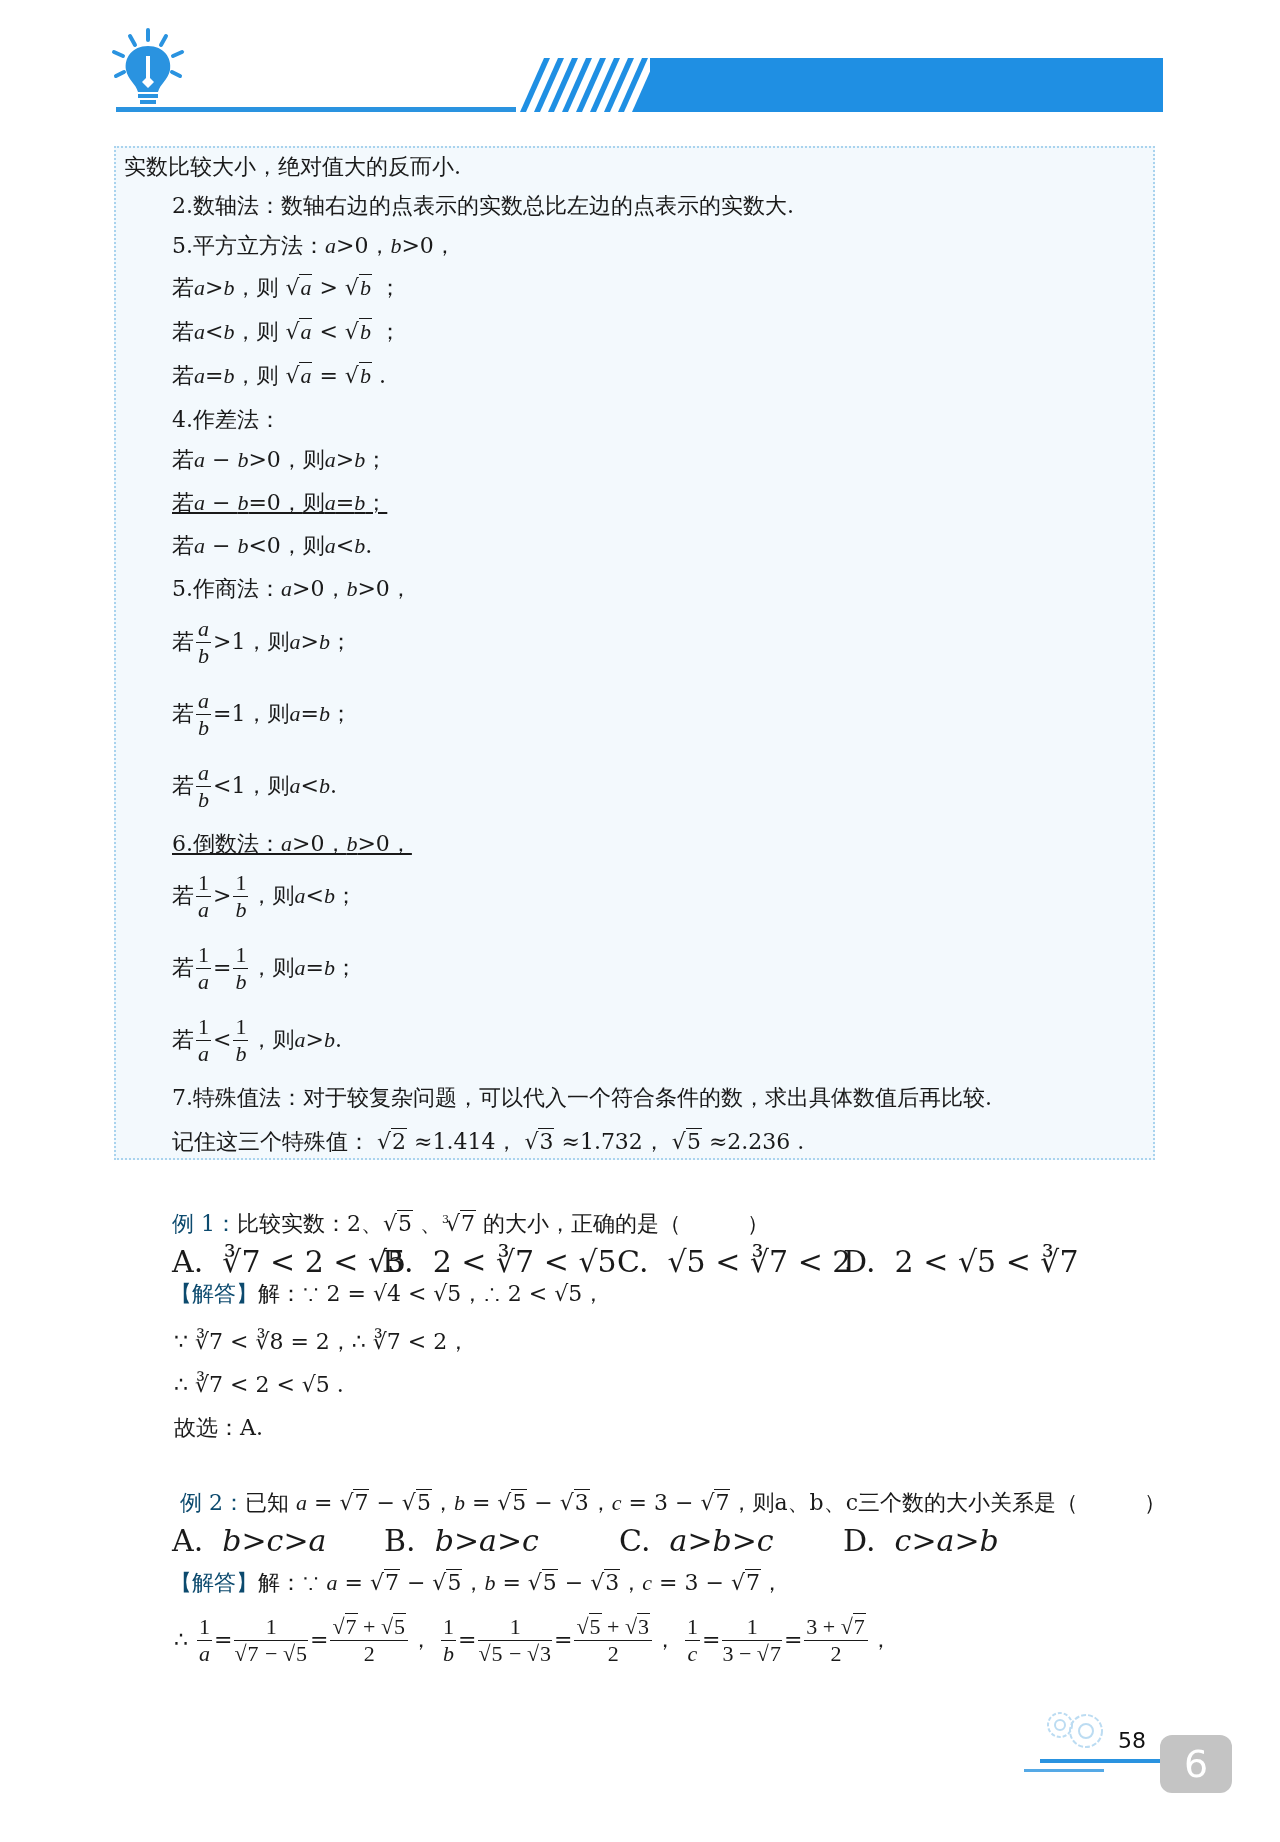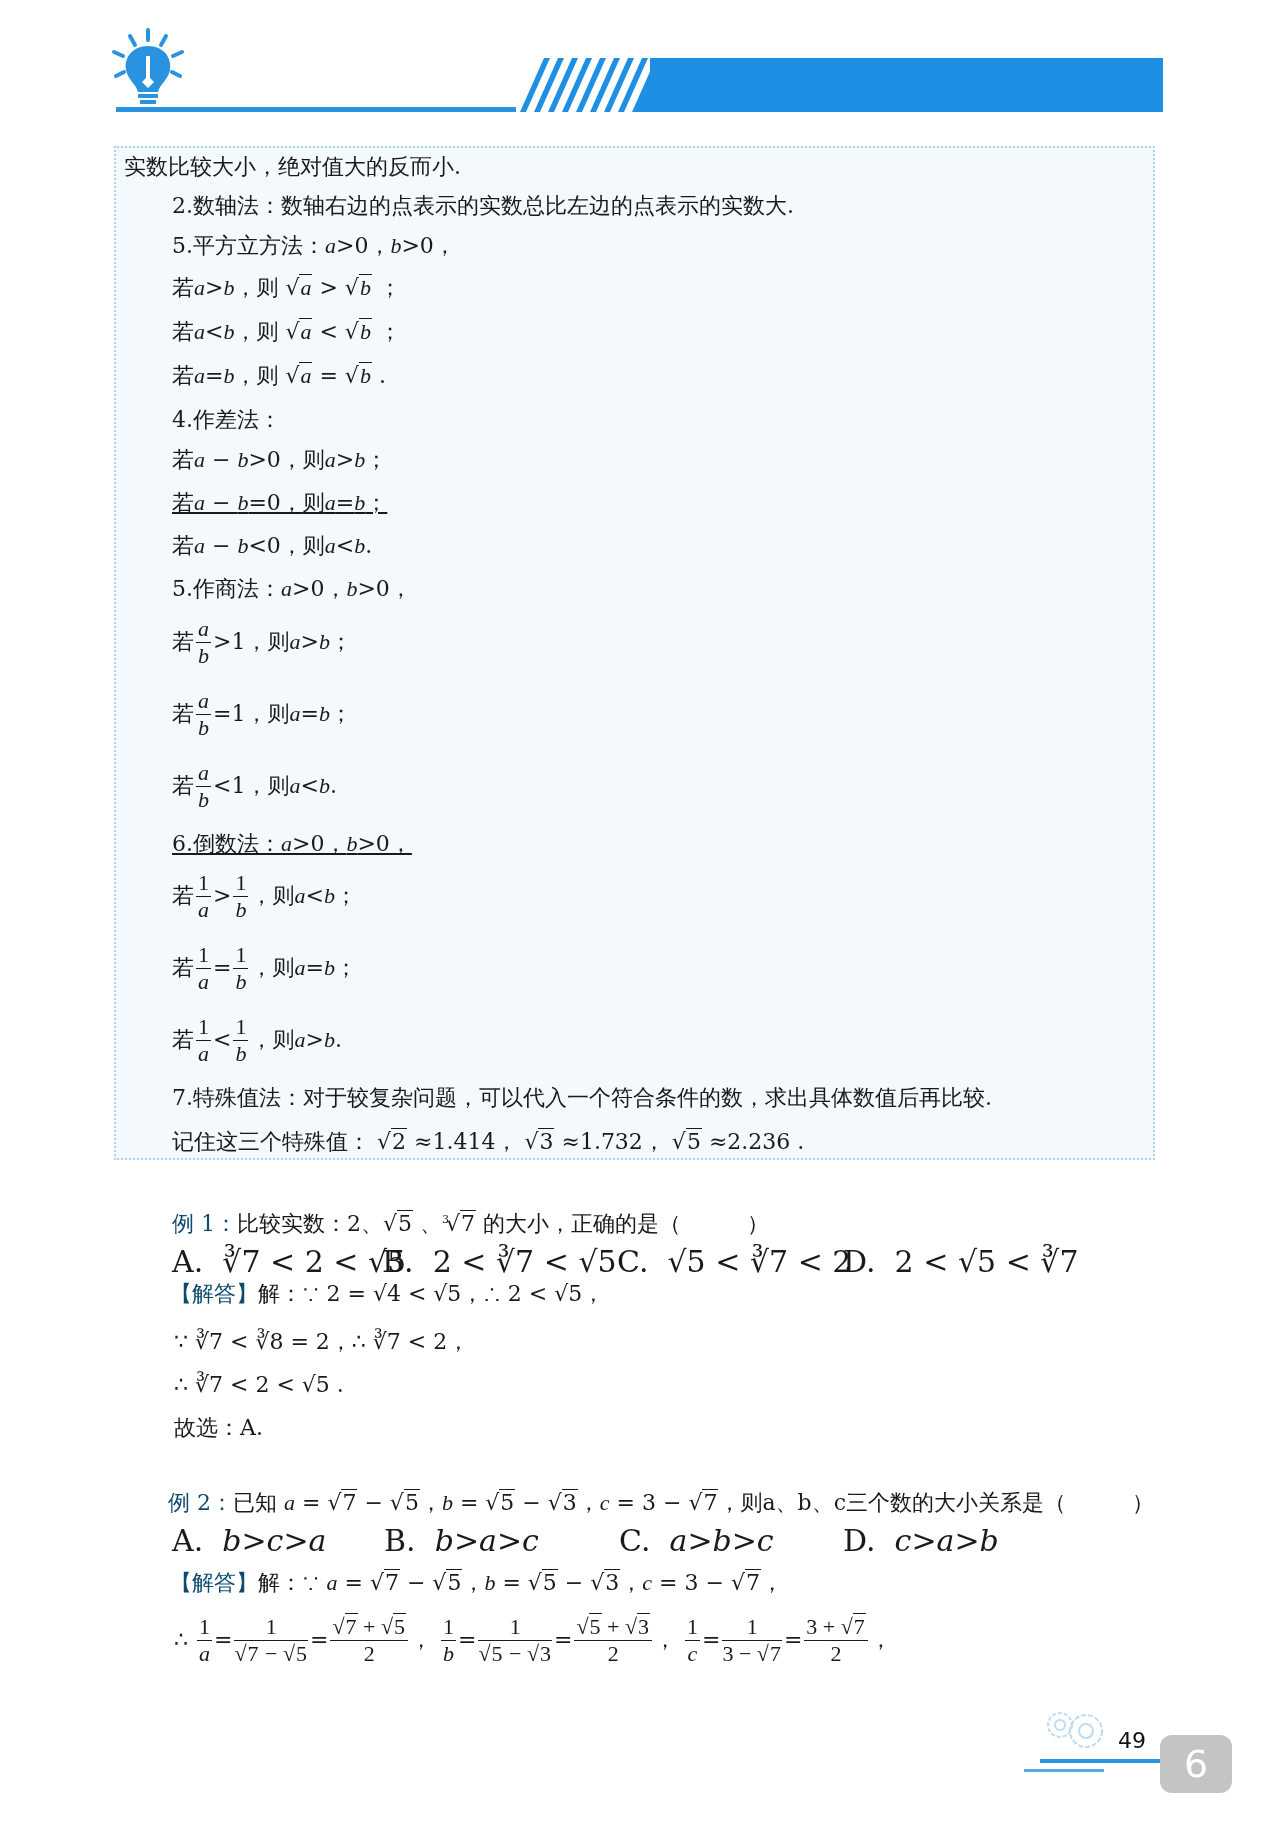--- a/index.html
+++ b/index.html
@@ -131,21 +131,21 @@
 <div class="opt" style="left:617px;top:1248px;"><span>C.</span>&nbsp;&nbsp;<span>√5 &lt; ∛7 &lt; 2</span></div>
 <div class="opt" style="left:843px;top:1248px;"><span>D.</span>&nbsp;&nbsp;<span>2 &lt; √5 &lt; ∛7</span></div>
 
 <div class="line" style="left:170px;top:1280px;">
   <span class="accent">【解答】</span><span>解：∵ 2 = √4 &lt; √5，∴ 2 &lt; √5，</span>
 </div>
 <div class="line" style="left:174px;top:1328px;">∵ ∛7 &lt; ∛8 = 2，∴ ∛7 &lt; 2，</div>
 <div class="line" style="left:174px;top:1371px;">∴ ∛7 &lt; 2 &lt; √5 .</div>
 <div class="line" style="left:174px;top:1414px;">故选：A.</div>
 
-<div class="line" style="left:168px;top:1489px;text-align:right;">
+<div class="line" style="left:180px;top:1489px;text-align:right;">
   <span class="accent">例 2：</span><span>已知 </span><i>a</i> = √<span class="rad"><span class="v">7</span></span> − √<span class="rad"><span class="v">5</span></span>，<i>b</i> = √<span class="rad"><span class="v">5</span></span> − √<span class="rad"><span class="v">3</span></span>，<i>c</i> = 3 − √<span class="rad"><span class="v">7</span></span><span>，则a、b、c三个数的大小关系是（　　　）</span>
 </div>
 <div class="opt" style="left:172px;top:1527px;"><span>A.</span>&nbsp;&nbsp;<i>b&gt;c&gt;a</i></div>
 <div class="opt" style="left:384px;top:1527px;"><span>B.</span>&nbsp;&nbsp;<i>b&gt;a&gt;c</i></div>
 <div class="opt" style="left:619px;top:1527px;"><span>C.</span>&nbsp;&nbsp;<i>a&gt;b&gt;c</i></div>
 <div class="opt" style="left:843px;top:1527px;"><span>D.</span>&nbsp;&nbsp;<i>c&gt;a&gt;b</i></div>
 
 <div class="line" style="left:170px;top:1569px;">
   <span class="accent">【解答】</span><span>解：</span>∵ <i>a</i> = √<span class="rad"><span class="v">7</span></span> − √<span class="rad"><span class="v">5</span></span>，<i>b</i> = √<span class="rad"><span class="v">5</span></span> − √<span class="rad"><span class="v">3</span></span>，<i>c</i> = 3 − √<span class="rad"><span class="v">7</span></span>，
 </div>
@@ -157,17 +157,17 @@
 
 <div>
   <svg class="gears" viewBox="0 0 70 50">
     <g fill="none" stroke="#bcdcf2" stroke-width="2">
       <circle cx="20" cy="20" r="12" stroke-dasharray="4 2"></circle>
       <circle cx="20" cy="20" r="5"></circle>
       <circle cx="46" cy="26" r="16" stroke-dasharray="5 2"></circle>
       <circle cx="46" cy="26" r="7"></circle>
     </g>
   </svg>
-  <div class="pagenum">49</div>
+  <div class="pagenum">58</div>
   <div class="fline1"></div>
   <div class="fline2"></div>
   <div class="badge">6</div>
 </div>
 
 </body></html>

